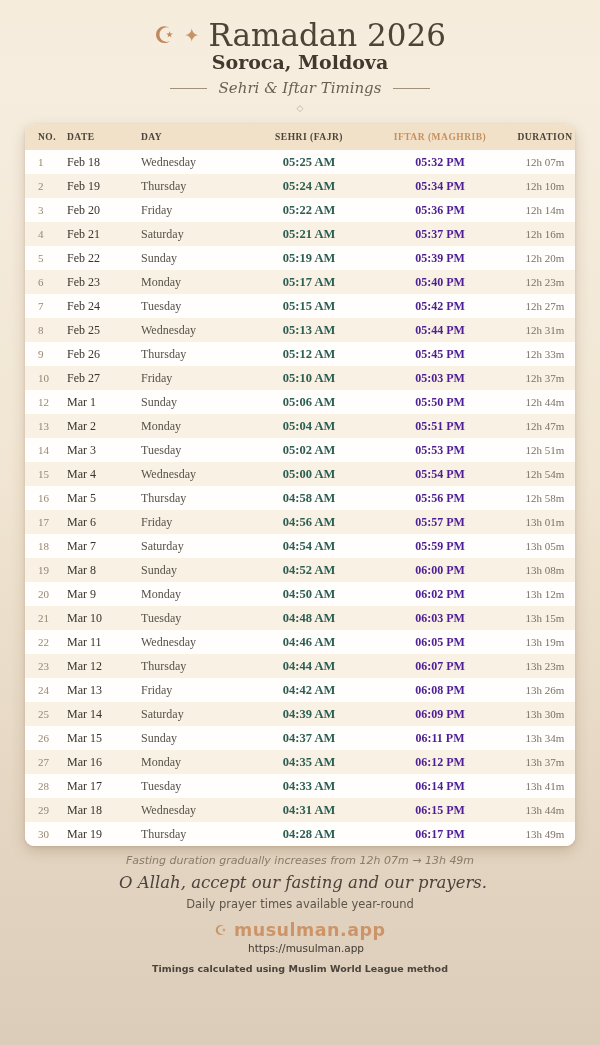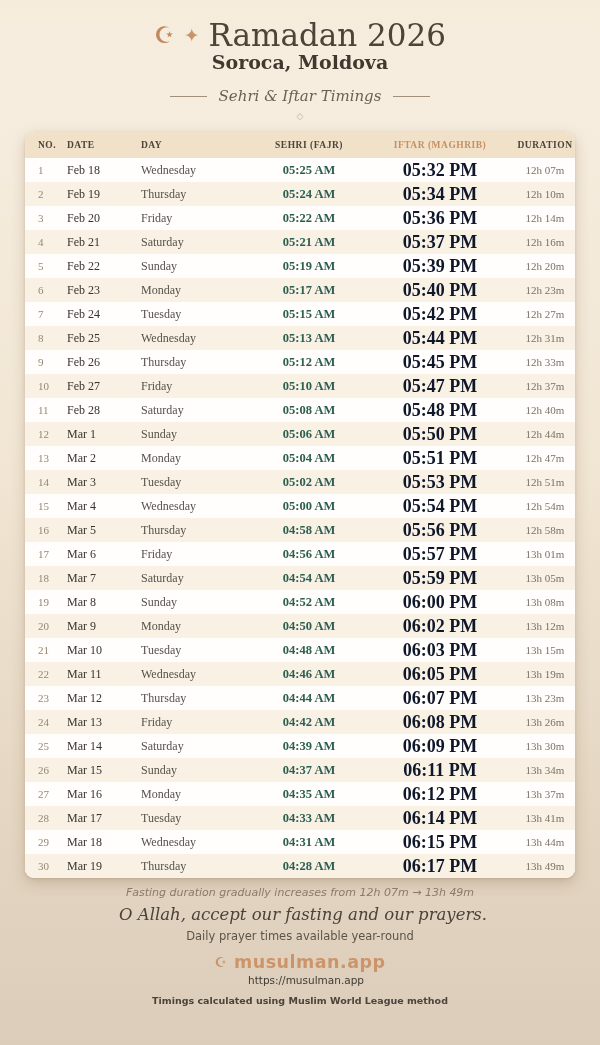--- a/index.html
+++ b/index.html
@@ -16,21 +16,21 @@
   .crescent{font-size:23px;color:#c08a60;line-height:1;}
   .sparkle{font-size:19px;color:#c79468;line-height:1;}
   .page-title{
     font-family:"DejaVu Serif","Liberation Serif",serif;
     font-size:31px;font-weight:400;color:#4e4336;margin:0;line-height:1.05;
   }
   .location{
     font-family:"DejaVu Serif","Liberation Serif",serif;
     font-size:19px;font-weight:bold;color:#423а2e;color:#42392e;margin:0;line-height:1.1;
   }
-  .section-title-row{display:flex;align-items:center;justify-content:center;gap:12px;margin-top:15px;}
+  .section-title-row{display:flex;align-items:center;justify-content:center;gap:12px;margin-top:7px;}
   .rule{display:inline-block;width:37px;height:1px;background:#a austin;background:#a29179;}
   .section-title{
     font-family:"DejaVu Serif","Liberation Serif",serif;
     font-style:italic;font-size:15px;color:#6d5f50;
   }
   .meta-line{margin-top:11px;font-size:11.5px;color:#6e6052;letter-spacing:.2px;}
   .diamond{margin-top:7px;font-size:9px;color:#c3ae94;line-height:1;}
   
   .card{
     width:550px;margin:11px auto 0;background:#fffdfa;border-radius:9px;overflow:hidden;
@@ -47,21 +47,21 @@
   thead th.left{text-align:left;}
   thead th.col-no{padding-left:13px;}
   thead th.col-iftar{color:#c68f5f;}
   tbody td{height:24px;font-size:12px;text-align:center;padding:0;white-space:nowrap;}
   tbody tr:nth-child(odd){background:#fffefc;}
   tbody tr:nth-child(even){background:#f8f1e4;}
   td.col-no{color:#9a8670;font-size:11px;text-align:left;padding-left:13px;}
   td.col-date{color:#38332d;text-align:left;}
   td.col-day{color:#56514a;text-align:left;}
   td.col-sehri{color:#2c5e52;font-weight:bold;font-size:12.5px;}
-  td.col-iftar{color:#0f172a;font-weight:bold;font-size:18px;}
+  td.col-iftar{color:#4c1d95;font-weight:bold;font-size:12px;}
   td.col-duration{color:#7c7266;font-size:11px;}
   
   footer{text-align:center;}
   .duration-note{margin-top:8px;font-style:italic;font-size:11px;color:#8a7a68;}
   .dua{
     margin-top:6px;font-family:"DejaVu Serif","Liberation Serif",serif;
     font-style:italic;font-size:16.5px;color:#4a423c;padding-left:6px;
   }
   .availability{margin-top:5px;font-size:11.5px;color:#5c544b;}
   .brand-row{margin-top:9px;display:flex;align-items:center;justify-content:center;gap:7px;cursor:pointer;}
@@ -181,30 +181,22 @@
             <td class="col-day">Thursday</td>
             <td class="col-sehri">05:12 AM</td>
             <td class="col-iftar">05:45 PM</td>
             <td class="col-duration">12h 33m</td>
           </tr>
           <tr>
             <td class="col-no">10</td>
             <td class="col-date">Feb 27</td>
             <td class="col-day">Friday</td>
             <td class="col-sehri">05:10 AM</td>
-            <td class="col-iftar">05:47 PM</td>
+            <td class="col-iftar">05:03 PM</td>
             <td class="col-duration">12h 37m</td>
-          </tr>
-          <tr>
-            <td class="col-no">11</td>
-            <td class="col-date">Feb 28</td>
-            <td class="col-day">Saturday</td>
-            <td class="col-sehri">05:08 AM</td>
-            <td class="col-iftar">05:48 PM</td>
-            <td class="col-duration">12h 40m</td>
           </tr>
           <tr>
             <td class="col-no">12</td>
             <td class="col-date">Mar 1</td>
             <td class="col-day">Sunday</td>
             <td class="col-sehri">05:06 AM</td>
             <td class="col-iftar">05:50 PM</td>
             <td class="col-duration">12h 44m</td>
           </tr>
           <tr>

